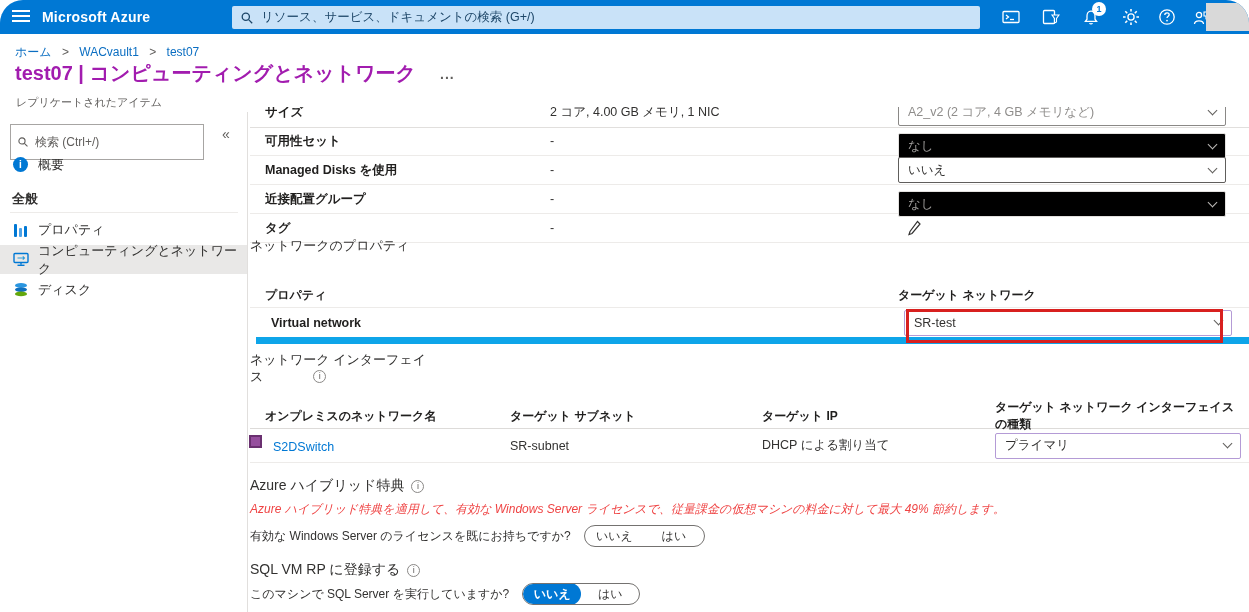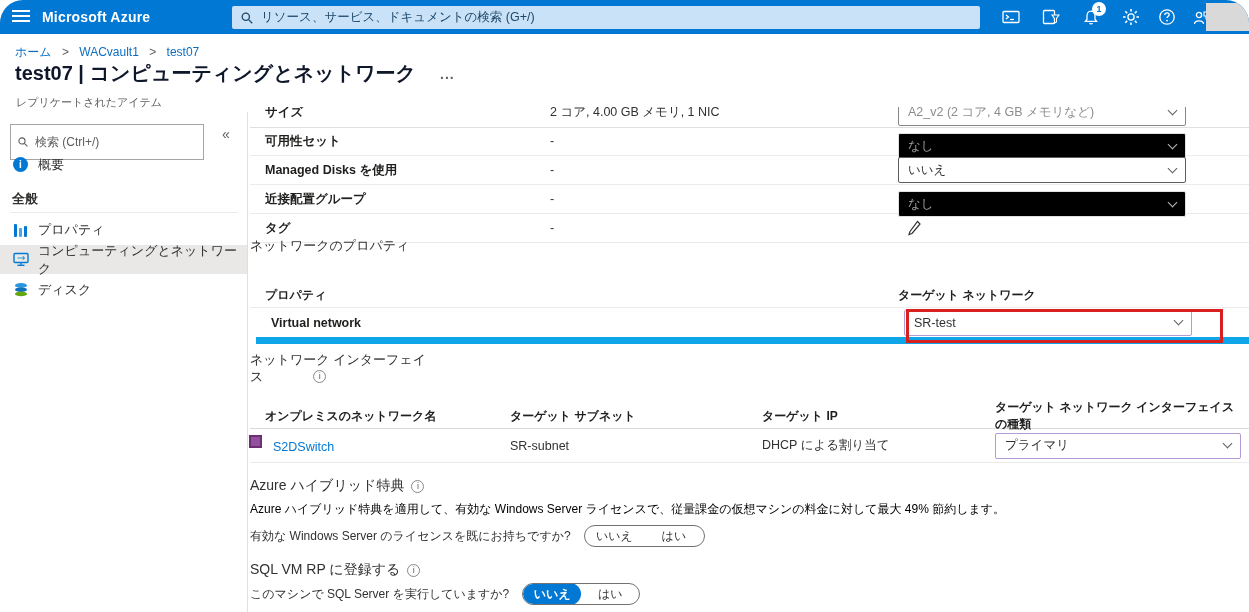--- a/index.html
+++ b/index.html
@@ -15,21 +15,21 @@
   .tb-search svg { margin-right:7px; flex:none; }
   .tbi { position:absolute; top:7px; width:22px; height:20px; display:flex; align-items:center; justify-content:center; cursor:pointer; }
   .badge { position:absolute; left:12px; top:-5px; width:14px; height:14px; background:#fff; color:#0078d4; border-radius:50%; font-size:9px; font-weight:bold; display:flex; align-items:center; justify-content:center; }
   .redact { position:absolute; left:1206px; top:3px; width:43px; height:28px; background:#d9d9d9; cursor:pointer; }
 
   
   .crumbs { position:absolute; left:15px; top:44px; font-size:12px; }
   .crumbs a { color:#0b6ec2; text-decoration:none; cursor:pointer; }
   .crumbs .sep { color:#605e5c; margin:0 7px; }
   .titlerow { position:absolute; left:15px; top:60px; display:flex; align-items:center; }
-  .titlerow h1 { font-size:20px; font-weight:bold; color:#0f172a; }
+  .titlerow h1 { font-size:20px; font-weight:bold; color:#a21caf; }
   .titlerow .more { margin-left:24px; color:#605e5c; font-size:14px; font-weight:bold; cursor:pointer; letter-spacing:1px; }
   .subtitle { position:absolute; left:16px; top:95px; font-size:11px; color:#605e5c;text-align:center; }
 
   
   .sidebar { position:absolute; left:0; top:112px; width:248px; height:500px; border-right:1px solid #e1dfdd; background:#fff; }
   .sb-search { position:absolute; left:10px; top:12px; width:194px; height:24px; border:1px solid #a7a5a3; background:#fff; display:flex; align-items:center; padding:17px 6px; font-size:12px; color:#605e5c; cursor:text; }
   .sb-search svg { margin-right:6px; flex:none; }
   .sb-collapse { position:absolute; left:222px; top:14px; font-size:14px; color:#605e5c; cursor:pointer; }
   .sb-item { position:absolute; left:0; width:247px; height:29px; display:flex; align-items:center; padding-left:12px; font-size:13px; color:#323130; cursor:pointer; }
   .sb-item .ic { width:17px; margin-right:9px; display:flex; align-items:center; justify-content:center; flex:none; }
@@ -38,21 +38,21 @@
   .sb-divider { position:absolute; left:10px; top:100px; width:228px; height:1px; background:#edebe9; }
   .info-dot { width:15px; height:15px; border-radius:50%; background:#0078d4; color:#fff; font-size:10px; font-weight:bold; display:flex; align-items:center; justify-content:center; }
   .info-dot::after { content:"i"; }
   .bars { display:flex; align-items:flex-end; gap:2px; height:14px; }
   .bars i { width:3px; background:#0078d4; border-radius:1px; }
 
   
   .prow { position:absolute; left:250px; width:999px; height:29px; display:flex; align-items:center; border-bottom:1px solid #edebe9; }
   .cl { width:300px; padding-left:15px; font-size:12.5px; font-weight:600; color:#201f1e; }
   .cv { width:348px; font-size:12.5px; color:#323130; }
-  .cc { width:288px; display:flex; align-items:center;text-align:right; }
+  .cc { width:328px; display:flex; align-items:center;text-align:right; }
   .dd { width:328px; height:26px; border:1px solid #605e5c; border-radius:2px; background:#fff; display:flex; align-items:center; justify-content:space-between; padding:0 9px; font-size:12.5px; color:#323130; cursor:pointer; }
   .dd.dis { background:#000000; border-color:#e3e1df; color:#a19f9d; cursor:default;margin-top:10px; }
   .dd.purple { border-color:#b49bd6; }
   .chev { width:7px; height:7px; border-right:1.5px solid #605e5c; border-bottom:1.5px solid #605e5c; transform:rotate(45deg); margin-top:-4px; flex:none; }
   .dd.dis .chev { border-color:#bdbbb9; }
   .cutwrap { position:absolute; left:250px; top:107px; width:999px; height:21px; overflow:hidden; }
   .cutwrap .prow { position:absolute; left:0; top:-9px; border-bottom:1px solid #e1dfdd; height:30px; }
   .cutwrap .dd { color:#8f8d8b; border-color:#8a8886; }
 
   .sectiontitle { font-size:13px; color:#323130; position:absolute; left:250px; }
@@ -69,21 +69,21 @@
   .nichead { position:absolute; left:250px; top:404px; width:999px; height:25px; display:flex; align-items:center; border-bottom:1px solid #dddbd9; }
   .nicrow { position:absolute; left:250px; top:429px; width:999px; height:34px; display:flex; align-items:center; border-bottom:1px solid #edebe9; }
   .n1 { width:260px; padding-left:23px; } .n2 { width:252px; } .n3 { width:233px; } .n4 { width:246px; }
   .nichead .n1 { padding-left:15px; }
   .nicrow .n2, .nicrow .n3 { font-size:12.5px; color:#323130; }
   .niclink { color:#0078d4; font-size:12.5px; text-decoration:none; cursor:pointer;margin-top:41px; }
   .nicsq { position:absolute; left:-1px; top:6px; width:13px; height:13px; background:#964f9e; border:2px solid #6a3070; }
   .dd.small { width:246px; }
 
   .bigtitle { position:absolute; left:250px; display:flex; align-items:center; gap:7px; font-size:14px; color:#323130; }
-  .desc { position:absolute; left:250px; top:501px; font-size:12px; color:#000000; }
+  .desc { position:absolute; left:250px; top:501px; font-size:12px; color:#ef4444;font-style:italic; }
   .qrow { position:absolute; left:250px; display:flex; align-items:center; font-size:12px; color:#323130; }
   .pill { margin-left:13px; width:121px; height:22px; border:1px solid #747270; border-radius:11px; display:flex; align-items:center; overflow:hidden; background:#fff; }
   .pill span { flex:1; text-align:center; font-size:12px; color:#323130; cursor:pointer; line-height:22px; }
   .pill span.on { background:#0078d4; color:#fff; font-weight:600; border-radius:11px; }
 </style>
 </head>
 <body>
 
 <div class="frame">
 

